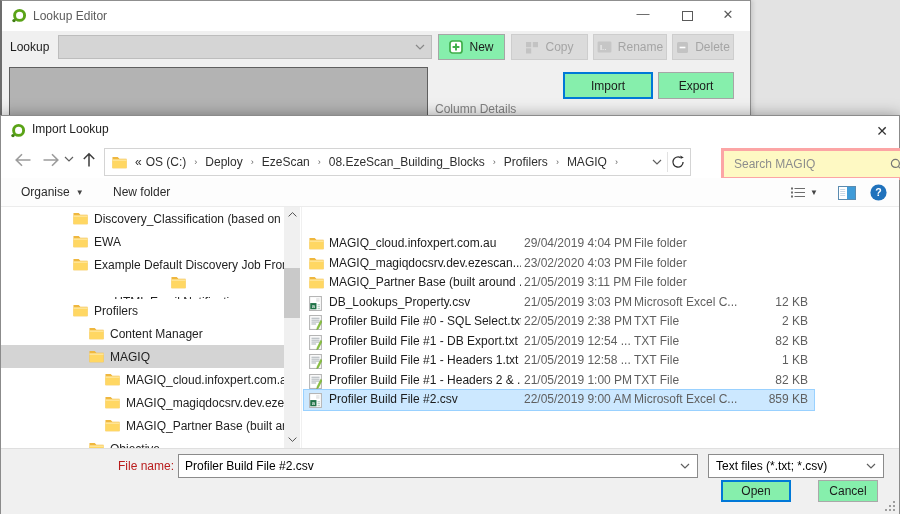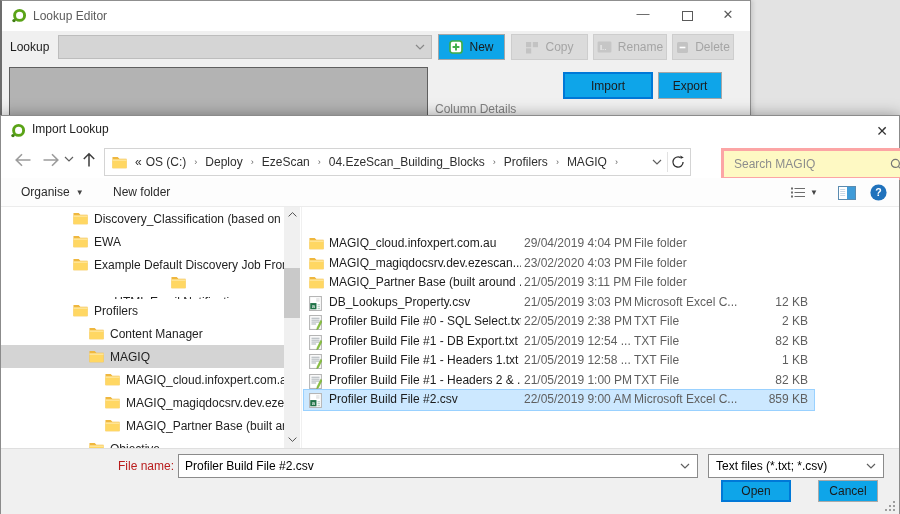--- a/index.html
+++ b/index.html
@@ -15,29 +15,29 @@
   .e-logo{left:9px;top:7px;}
   .e-title-text{left:31px;top:8px;color:#5c5c5c;}
   .wc{top:4px;width:22px;height:20px;text-align:center;color:#5a5a5a;cursor:default;}
   .wc-min{left:630px;top:1px;font-size:13px;line-height:24px;}
   .wc-max{left:674px;}
   .wc-max i{display:inline-block;width:9px;height:8px;border:1px solid #5a5a5a;margin-top:6px;}
   .wc-close{left:715px;font-size:13px;line-height:20px;}
   .e-lookup-label{left:8px;top:39px;color:#1c1c1c;}
   .e-combo{left:56px;top:34px;width:372px;height:22px;background:#d5d5d5;border:1px solid #bdbdbd;}
   .e-combo .chev{position:absolute;right:6px;top:8px;opacity:.65;}
-  .btn{display:flex;align-items:center;justify-content:center;gap:6px;background:#0ea5e9;
+  .btn{display:flex;align-items:center;justify-content:center;gap:6px;background:#86efac;
     border:1px solid #a6a6a6;color:#1b1b1b;box-sizing:border-box;}
   .btn.disabled{background:#dbdbdb;border-color:#cdcdcd;color:#a5a5a5;}
   .b-new{left:436px;top:33px;width:67px;height:26px;}
   .b-copy{left:509px;top:33px;width:77px;height:26px;}
   .b-rename{left:591px;top:33px;width:74px;height:26px;}
   .b-delete{left:670px;top:33px;width:62px;height:26px;}
   .b-import{left:561px;top:71px;width:90px;height:27px;border:2px solid #0078d7;}
-  .b-export{left:656px;top:71px;width:64px;height:27px;}
+  .b-export{left:656px;top:71px;width:76px;height:27px;}
   .e-graybox{left:7px;top:66px;width:417px;height:120px;background:#b3b3b3;border:1px solid #5f5f5f;}
   .e-coldetails{left:433px;top:101px;color:#828282;}
 
   
   .dialog{left:0;top:115px;width:898px;height:397px;background:#fff;
     border:1px solid #8b8b8b;box-shadow:0 0 14px rgba(0,0,0,.35);}
   .d-title{left:0;top:0;right:0;height:29px;background:#fff;}
   .d-logo{left:9px;top:7px;}
   .d-title-text{left:31px;top:6px;color:#222;}
   .d-close{left:869px;top:4px;width:24px;height:22px;text-align:center;line-height:22px;font-size:14px;color:#333;}
@@ -221,21 +221,21 @@
           </svg>
         </span>
       <span class="crumbs">
           <span class="crumb">«</span>
           <span class="crumb">OS (C:)</span>
           <span class="crumb-sep">›</span>
           <span class="crumb">Deploy</span>
           <span class="crumb-sep">›</span>
           <span class="crumb">EzeScan</span>
           <span class="crumb-sep">›</span>
-          <span class="crumb">04.EzeScan_Building_Blocks</span>
+          <span class="crumb">08.EzeScan_Building_Blocks</span>
           <span class="crumb-sep">›</span>
           <span class="crumb">Profilers</span>
           <span class="crumb-sep">›</span>
           <span class="crumb">MAGIQ</span>
           <span class="crumb-sep">›</span>
         </span>
       <span class="ab-chev">
           <svg width="10" height="6" viewBox="0 0 10 6">
             <path d="M1 1l4 4 4-4" fill="none" stroke="#5f5f5f" stroke-width="1.2"></path>
           </svg>

